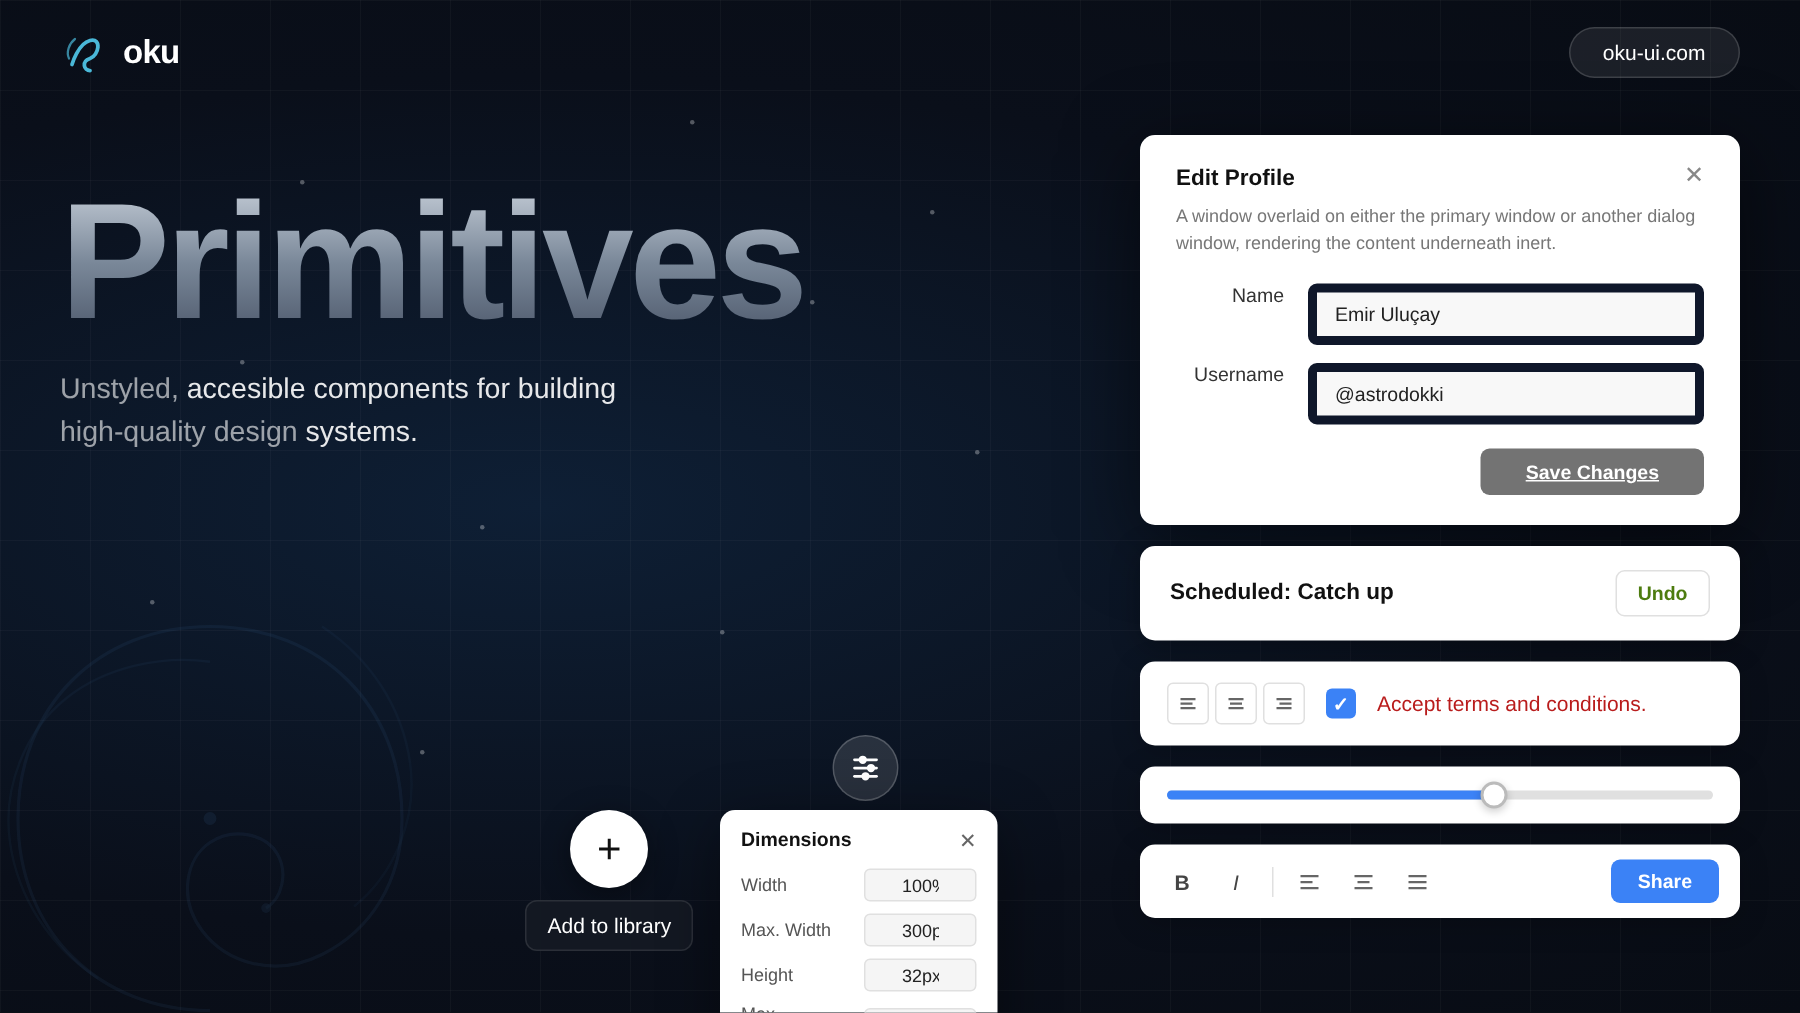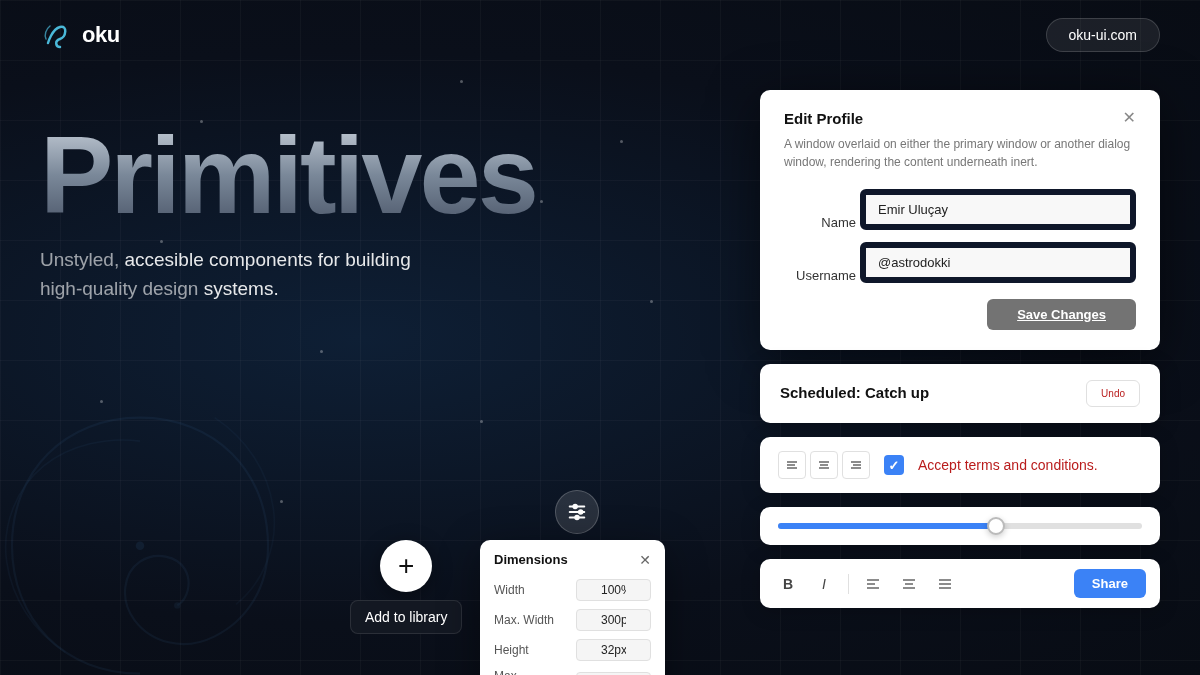--- a/index.html
+++ b/index.html
@@ -281,22 +281,22 @@
 
     .dialog-desc {
       font-size: 12px;
       color: #777;
       line-height: 1.5;
       margin-bottom: 18px;
     }
 
     .field-row {
       display: flex;
-      align-items: flex-end;
-      gap: 4px;
+      align-items: flex-start;
+      gap: 16px;
       margin-bottom: 12px;
     }
 
     .field-label {
       font-size: 13px;
       color: #333;
       width: 72px;
       text-align: right;
       flex-shrink: 0;
     }
@@ -352,23 +352,23 @@
     .toast-desc {
       font-size: 12px;
       color: #777;
     }
 
     .undo-btn {
       background: #fff;
       border: 1px solid #e0e0e0;
       border-radius: 6px;
       padding: 7px 14px;
-      font-size: 10px;
-      font-weight: 400;
-      color: #b91c1c;
+      font-size: 13px;
+      font-weight: 700;
+      color: #4d7c0f;
       cursor: pointer;
       white-space: nowrap;
     }
 
     
     .checkbox-row {
       background: #ffffff;
       border-radius: 10px;
       padding: 14px 18px;
       display: flex;

